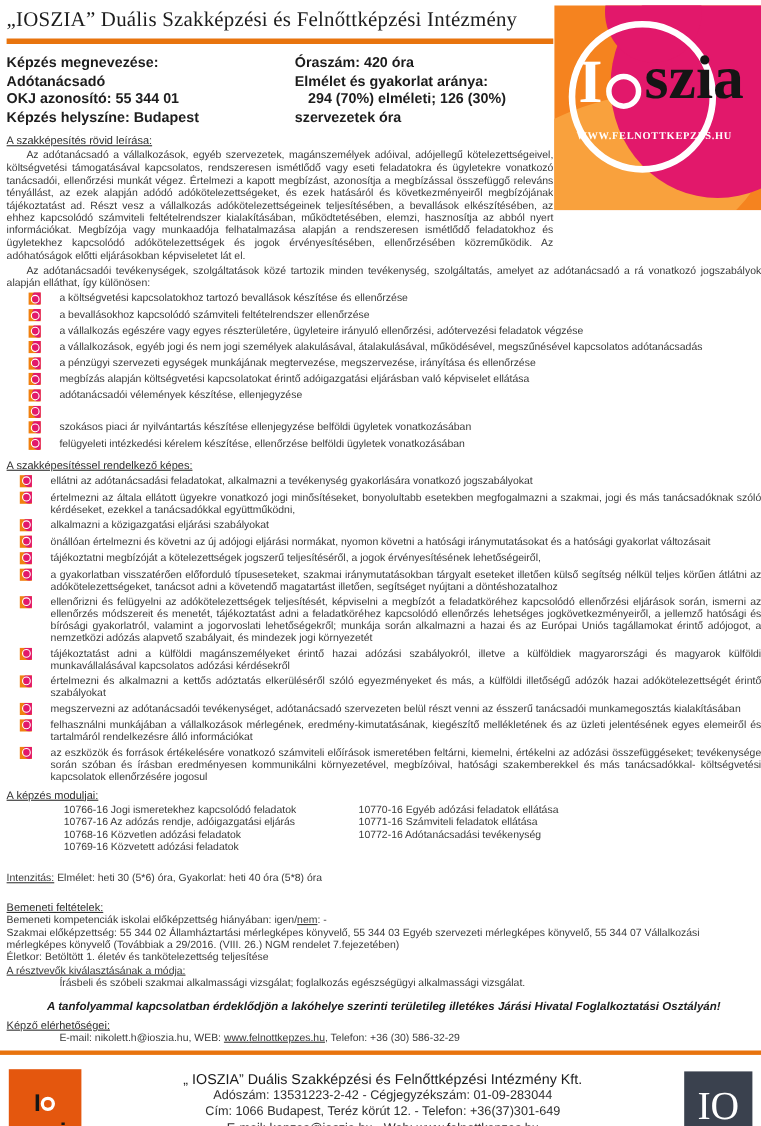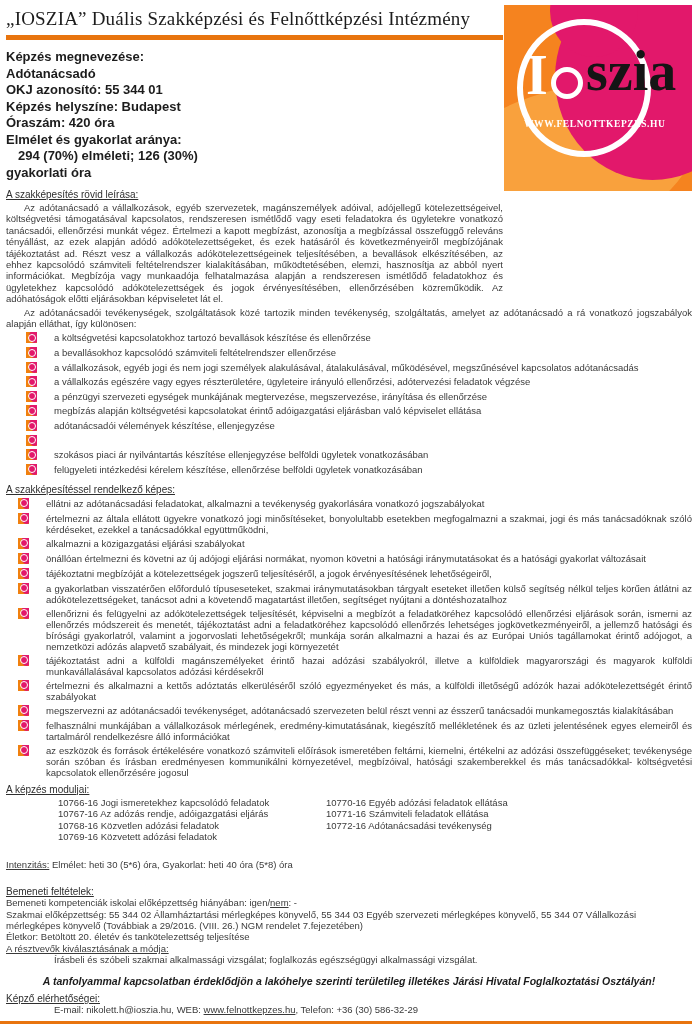--- a/index.html
+++ b/index.html
@@ -10,21 +10,21 @@
     font-family:"Liberation Sans", sans-serif;
   }
   .inner { padding:6px 0 0 6px; }
 
   
   .title {
     font-family:"Liberation Serif", serif; font-weight:normal; color:#1c1c1c;
     font-size:19px; letter-spacing:0.2px; padding-top:2px;
   }
   .rule { width:497px; height:5px; background:#e8740e; margin-top:5px; }
-  .info { display:flex; margin-top:9px; font-weight:bold; color:#1c1c1c; font-size:13px; line-height:16.5px; width:497px;flex-direction:column; }
+  .info { display:flex; margin-top:9px; font-weight:bold; color:#1c1c1c; font-size:13px; line-height:16.5px; width:497px; }
   .info-col-left { width:262px; }
   .info-col-right { flex:1; }
   .indent-line { padding-left:12px; }
 
   
   .logo-main { position:absolute; top:5px; right:0; width:188px; height:186px; background:#f5831f; overflow:hidden; }
   .lm-swoosh { position:absolute; width:270px; height:150px; left:-75px; top:85px; background:#f9a13d; border-radius:50%; transform:rotate(-16deg); }
   .lm-pink-big { position:absolute; width:195px; height:205px; right:-58px; top:-30px; background:#e2186b; border-radius:50%; }
   .lm-pink-petal { position:absolute; width:88px; height:92px; left:46px; top:-40px; background:#e2186b; border-radius:50%; }
   .lm-ring { position:absolute; left:13px; top:14px; width:134px; height:138px; border:6px solid #ffffff; border-radius:50%; }
@@ -98,21 +98,21 @@
       <div class="info-col-left">
         <div>Képzés megnevezése:</div>
         <div>Adótanácsadó</div>
         <div>OKJ azonosító: 55 344 01</div>
         <div>Képzés helyszíne: Budapest</div>
       </div>
       <div class="info-col-right">
         <div>Óraszám: 420 óra</div>
         <div>Elmélet és gyakorlat aránya:</div>
         <div class="indent-line">294 (70%) elméleti; 126 (30%)</div>
-        <div>gyakorlati óra</div>
+        <div>szervezetek óra</div>
       </div>
     </div>
 
     <div class="sec-h">A szakképesítés rövid leírása:</div>
     <p class="para narrow ti">Az adótanácsadó a vállalkozások, egyéb szervezetek, magánszemélyek adóival, adójellegű kötelezettségeivel, költségvetési támogatásával kapcsolatos, rendszeresen ismétlődő vagy eseti feladatokra és ügyletekre vonatkozó tanácsadói, ellenőrzési munkát végez. Értelmezi a kapott megbízást, azonosítja a megbízással összefüggő releváns tényállást, az ezek alapján adódó adókötelezettségeket, és ezek hatásáról és következményeiről megbízójának tájékoztatást ad. Részt vesz a vállalkozás adókötelezettségeinek teljesítésében, a bevallások elkészítésében, az ehhez kapcsolódó számviteli feltételrendszer kialakításában, működtetésében, elemzi, hasznosítja az abból nyert információkat. Megbízója vagy munkaadója felhatalmazása alapján a rendszeresen ismétlődő feladatokhoz és ügyletekhez kapcsolódó adókötelezettségek és jogok érvényesítésében, ellenőrzésében közreműködik. Az adóhatóságok előtti eljárásokban képviseletet lát el.</p>
     <p class="para ti">Az adótanácsadói tevékenységek, szolgáltatások közé tartozik minden tevékenység, szolgáltatás, amelyet az adótanácsadó a rá vonatkozó jogszabályok alapján elláthat, így különösen:</p>
 
     <div class="blist">
 
         <div class="li">
@@ -120,26 +120,26 @@
           <span class="li-text">a költségvetési kapcsolatokhoz tartozó bevallások készítése és ellenőrzése</span>
         </div>
 
         <div class="li">
           <span class="bullet"></span>
           <span class="li-text">a bevallásokhoz kapcsolódó számviteli feltételrendszer ellenőrzése</span>
         </div>
 
         <div class="li">
           <span class="bullet"></span>
+          <span class="li-text">a vállalkozás egészére vagy egyes részterületére, ügyleteire irányuló ellenőrzési, adótervezési feladatok végzése</span>
+        </div>
+
+        <div class="li">
+          <span class="bullet"></span>
           <span class="li-text">a vállalkozások, egyéb jogi és nem jogi személyek alakulásával, átalakulásával, működésével, megszűnésével kapcsolatos adótanácsadás</span>
-        </div>
-
-        <div class="li">
-          <span class="bullet"></span>
-          <span class="li-text">a vállalkozás egészére vagy egyes részterületére, ügyleteire irányuló ellenőrzési, adótervezési feladatok végzése</span>
         </div>
 
         <div class="li">
           <span class="bullet"></span>
           <span class="li-text">a pénzügyi szervezeti egységek munkájának megtervezése, megszervezése, irányítása és ellenőrzése</span>
         </div>
 
         <div class="li">
           <span class="bullet"></span>
           <span class="li-text">megbízás alapján költségvetési kapcsolatokat érintő adóigazgatási eljárásban való képviselet ellátása</span>
@@ -244,21 +244,21 @@
           <div>10771-16 Számviteli feladatok ellátása</div>
           <div>10772-16 Adótanácsadási tevékenység</div>
         </div>
     </div>
 
     <p class="plain-line mt16"><span class="u">Intenzitás:</span><span> Elmélet: heti 30 (5*6) óra, Gyakorlat: heti 40 óra (5*8) óra</span></p>
 
     <div class="sec-h mt16">Bemeneti feltételek:</div>
     <p class="plain-line"><span>Bemeneti kompetenciák iskolai előképzettség hiányában: igen/</span><span class="u">nem</span><span>: -</span></p>
     <p class="plain-line">Szakmai előképzettség: 55 344 02 Államháztartási mérlegképes könyvelő, 55 344 03 Egyéb szervezeti mérlegképes könyvelő, 55 344 07 Vállalkozási mérlegképes könyvelő (Továbbiak a 29/2016. (VIII. 26.) NGM rendelet 7.fejezetében)</p>
-    <p class="plain-line">Életkor: Betöltött 20. életév és tankötelezettség teljesítése</p>
+    <p class="plain-line">Életkor: Betöltött 1. életév és tankötelezettség teljesítése</p>
     <p class="plain-line u">A résztvevők kiválasztásának a módja:</p>
     <p class="plain-line indent48">Írásbeli és szóbeli szakmai alkalmassági vizsgálat; foglalkozás egészségügyi alkalmassági vizsgálat.</p>
 
     <p class="notice">A tanfolyammal kapcsolatban érdeklődjön a lakóhelye szerinti területileg illetékes Járási Hivatal Foglalkoztatási Osztályán!</p>
 
     <div class="sec-h mt6">Képző elérhetőségei:</div>
     <p class="plain-line indent48"><span>E-mail: nikolett.h@ioszia.hu, WEB: </span><span class="u">www.felnottkepzes.hu</span><span>, Telefon: +36 (30) 586-32-29</span></p>
   </div>
 
   <div class="footer-rule"></div>

